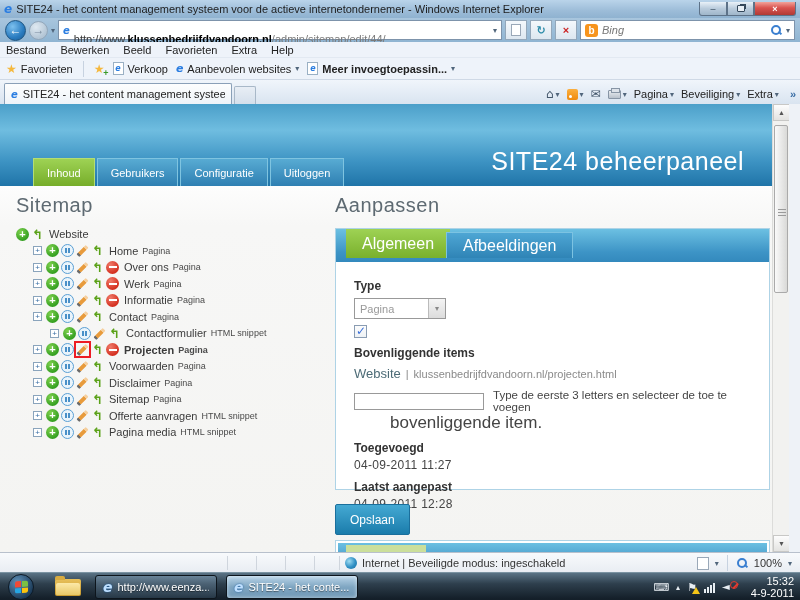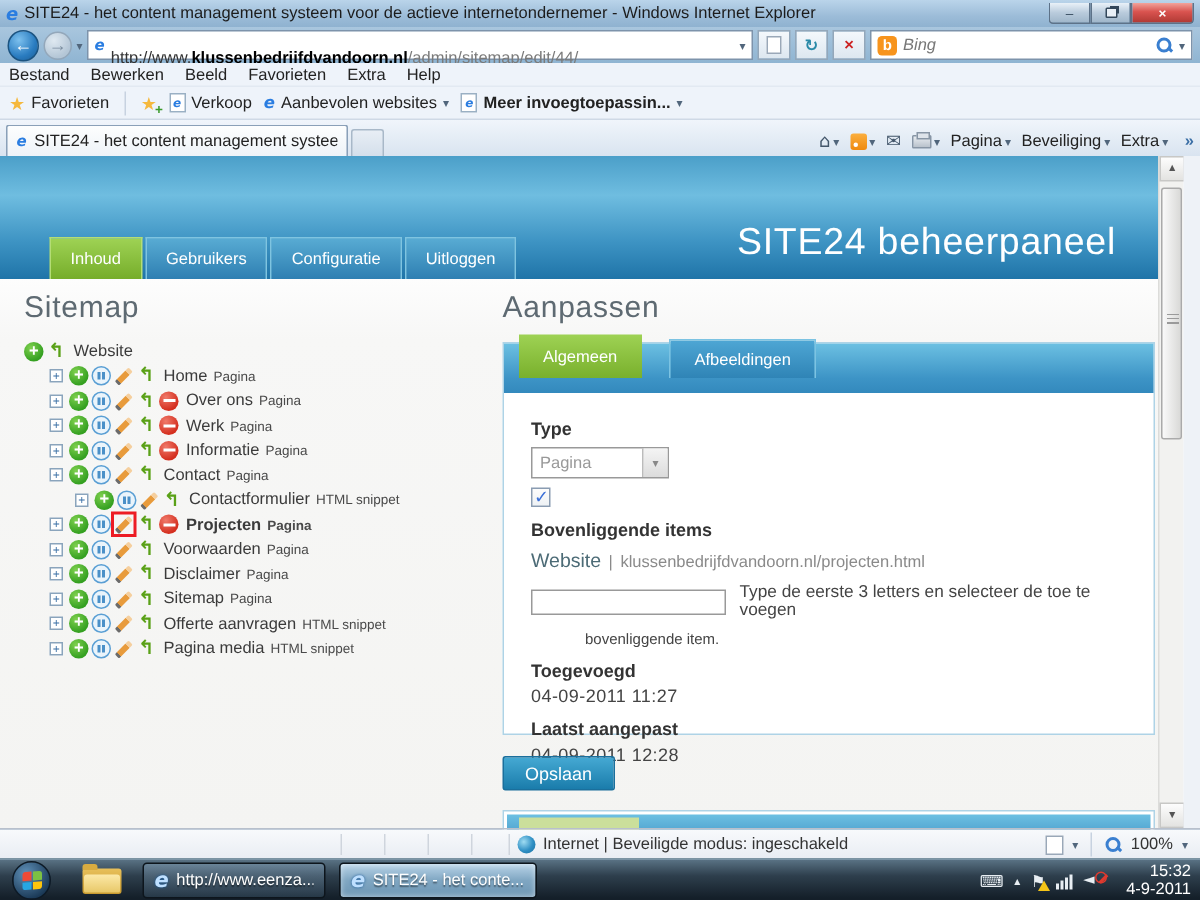--- a/index.html
+++ b/index.html
@@ -103,39 +103,39 @@
   .tic.minus::before { content:""; position:absolute; left:2.5px; top:5.5px; width:8px; height:2px; background:#fff; }
   .hlbox { outline:2px solid #ed1c24; }
   .tlabel { margin-left:3px; color:#3b3b3b; font-size:11px; white-space:nowrap; }
   .trow.bold .tlabel { font-weight:bold; }
   .ttype { margin-left:4px; color:#4a4a4a; font-size:9px; white-space:nowrap; }
   .trow.bold .ttype { font-weight:bold; }
 
   
   .panel { position:absolute; left:335px; top:42px; width:435px; height:262px; background:#fff; border:1px solid #aed3e6; }
   .ptabbar { height:33px; background:linear-gradient(#6cc0e2,#3d94c6 70%,#3389bd); position:relative; }
-  .ptab { position:absolute; bottom:10px; height:29px; padding:0 16px; display:flex; align-items:center; color:#fff; font-size:11px; }
+  .ptab { position:absolute; bottom:4px; height:29px; padding:0 16px; display:flex; align-items:center; color:#fff; font-size:16px; }
   .ptab.green { left:10px; background:linear-gradient(#9ed254,#79b02c); }
   .ptab.blue { left:110px; height:26px; background:linear-gradient(#4ea6d4,#2f84b6); border:1px solid #7cc3e2; border-bottom:none; }
   .pform { padding:9px 18px 0 18px; }
   .f-label { font-size:12px; font-weight:bold; color:#333; margin-top:8px; }
   .f-select { margin-top:5px; width:92px; height:21px; border:1px solid #999; background:#fff; display:flex; align-items:center; }
   .f-select .sel-text { flex:1; padding-left:5px; color:#999; font-size:11px; }
   .f-select .sel-arrow { width:17px; height:100%; background:linear-gradient(#f4f4f4,#dcdcdc); border-left:1px solid #bbb; color:#888; font-size:8px; display:flex; align-items:center; justify-content:center; }
   .checkbox { margin-top:6px; width:13px; height:13px; background:linear-gradient(#fcfcfc,#eef2f5); border:1px solid #8a9cb2; position:relative; }
   .checkbox::after { content:"✓"; position:absolute; left:1px; top:-2px; color:#3a6fd8; font-size:12px; font-weight:bold; font-family:"DejaVu Sans",sans-serif; }
   .parent-line { margin-top:6px; display:flex; align-items:baseline; gap:5px; }
   .parent-site { font-size:13px; color:#4c6b76; }
   .parent-path { font-size:11px; color:#8a8a8a; }
   .input-line { margin-top:8px; display:flex; align-items:center; gap:9px; }
   .txt-input { width:130px; height:17px; border:1px solid #999; background:#fff; }
   .hint { font-size:11.5px; color:#444; }
-  .hint2 { margin-top:8px; font-size:10px; color:#444;padding-left:36px; }
+  .hint2 { margin-top:0; font-size:17px; color:#444;padding-left:36px; }
   .f-value { margin-top:3px; font-size:12px; color:#444; letter-spacing:0.3px; }
-  .save-btn { position:absolute; left:335px; top:318px; height:23px; padding:0 14px; display:flex; align-items:center;
+  .save-btn { position:absolute; left:335px; top:318px; height:31px; padding:0 14px; display:flex; align-items:center;
     color:#fff; font-size:12px; background:linear-gradient(#45a9d3,#1a7cab); border:1px solid #1a6f9c; border-radius:2px; }
   .sliver { position:absolute; left:335px; top:354px; width:435px; height:20px; background:#fff; border:1px solid #aed3e6; padding:2px; }
   .sliver-bar { width:100%; height:100%; background:linear-gradient(#6cc0e2,#4d9fcd); position:relative; }
   .sliver-green { position:absolute; left:8px; top:2px; width:80px; height:100%; background:#cbdf9b; }
 
   
   .vscroll { position:absolute; left:772px; top:0; width:17px; height:448px; background:#f2f2f0; border-left:1px solid #dcdcda; }
   .sbtn { position:absolute; left:0; width:17px; height:17px; background:linear-gradient(#fdfdfd,#e3e3e1); border:1px solid #c8c8c6; color:#555; font-size:7px; display:flex; align-items:center; justify-content:center; }
   .sbtn.up { top:0; }
   .sbtn.down { bottom:0; }

